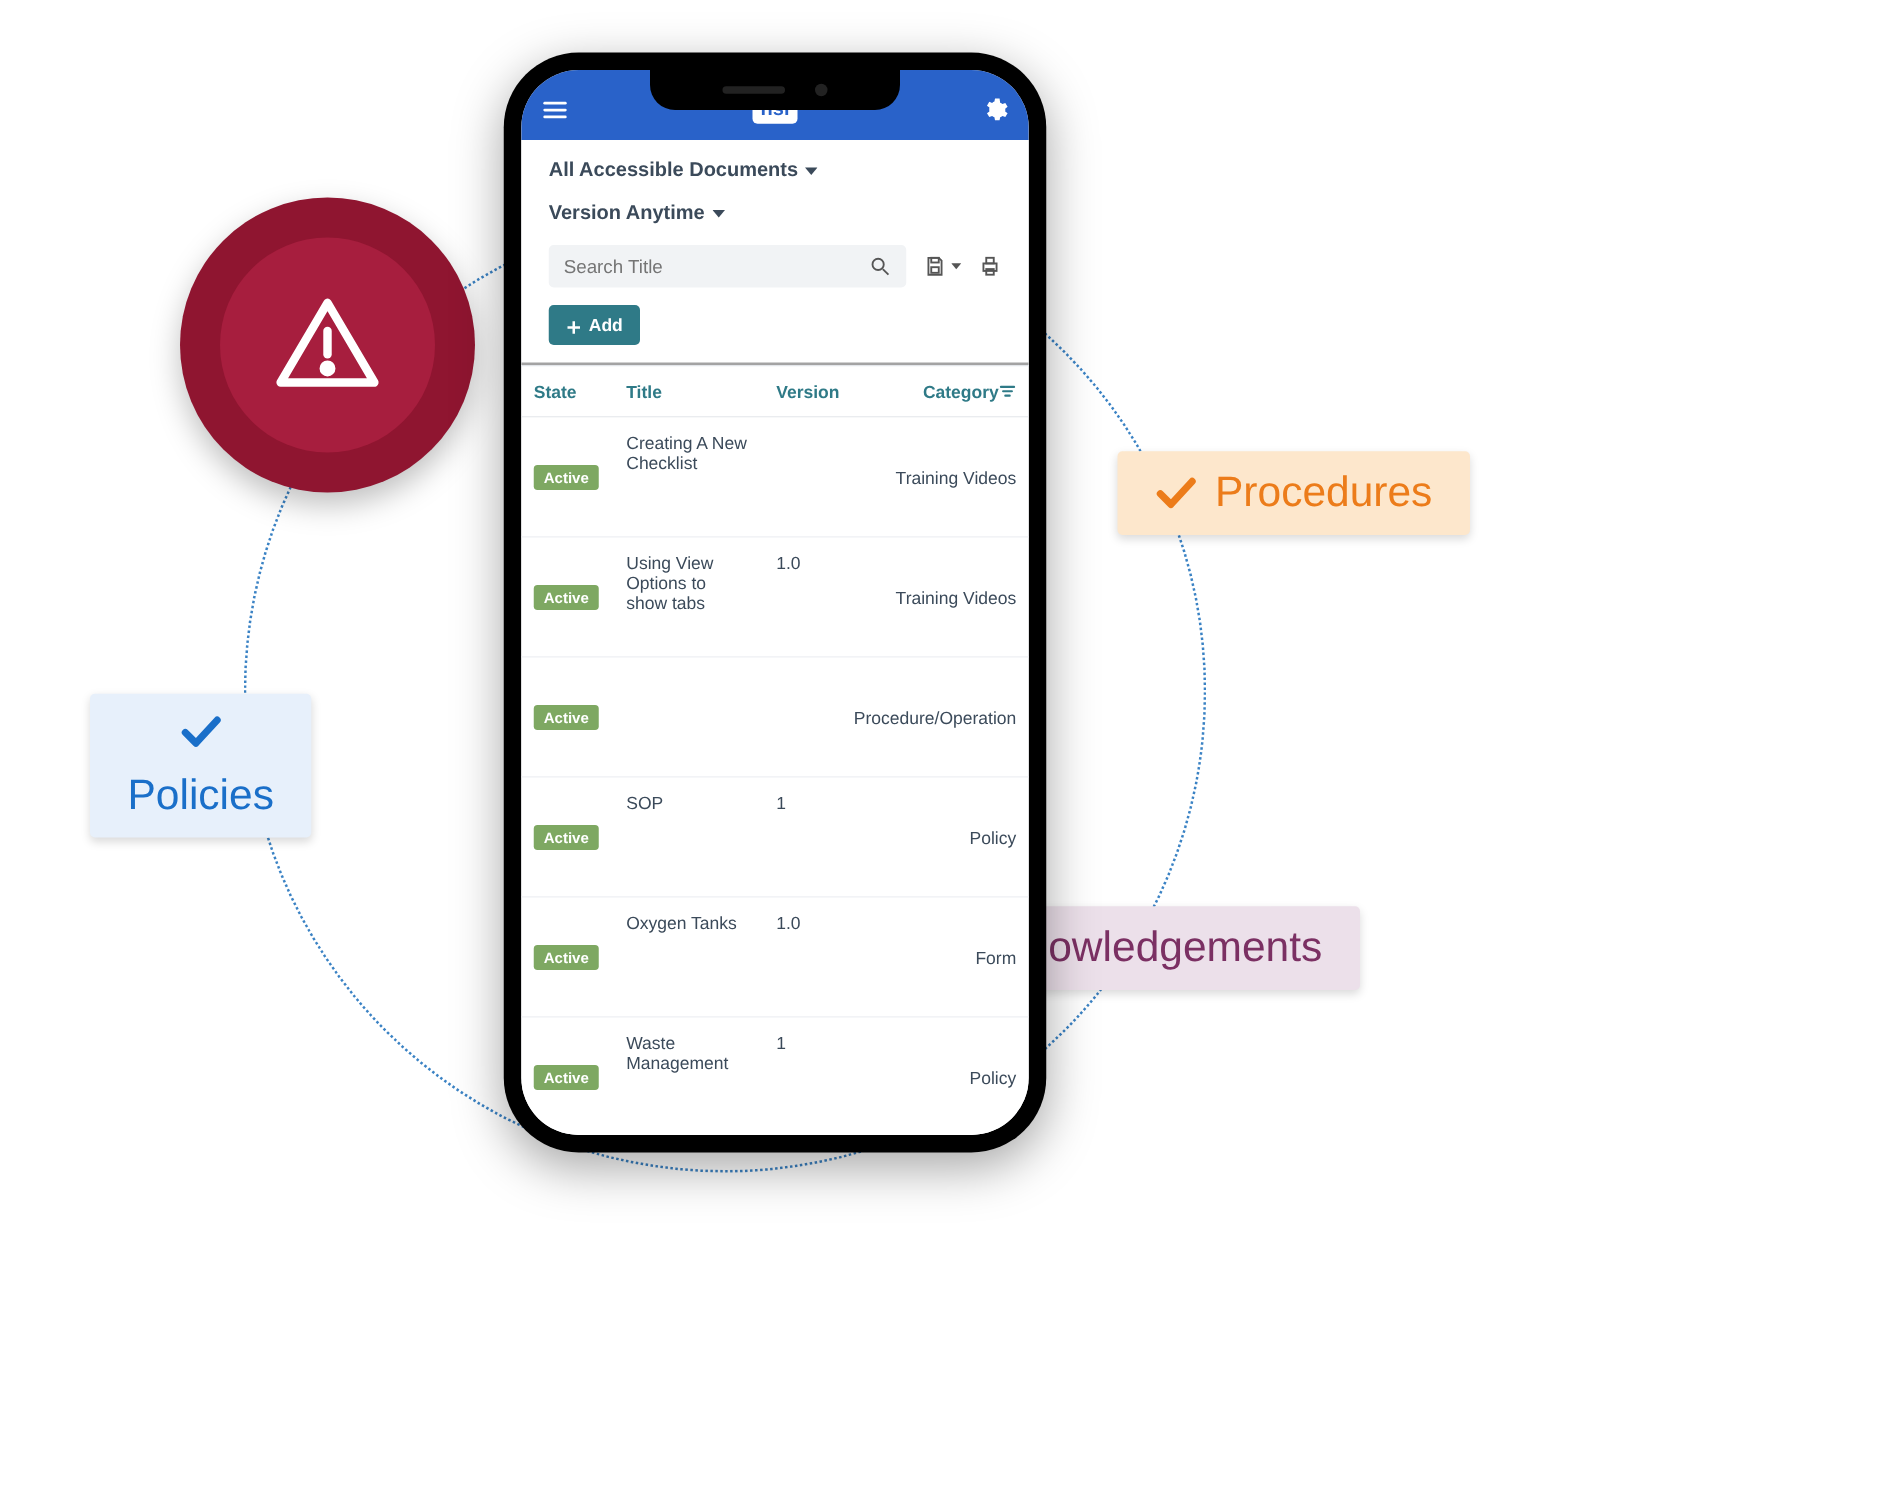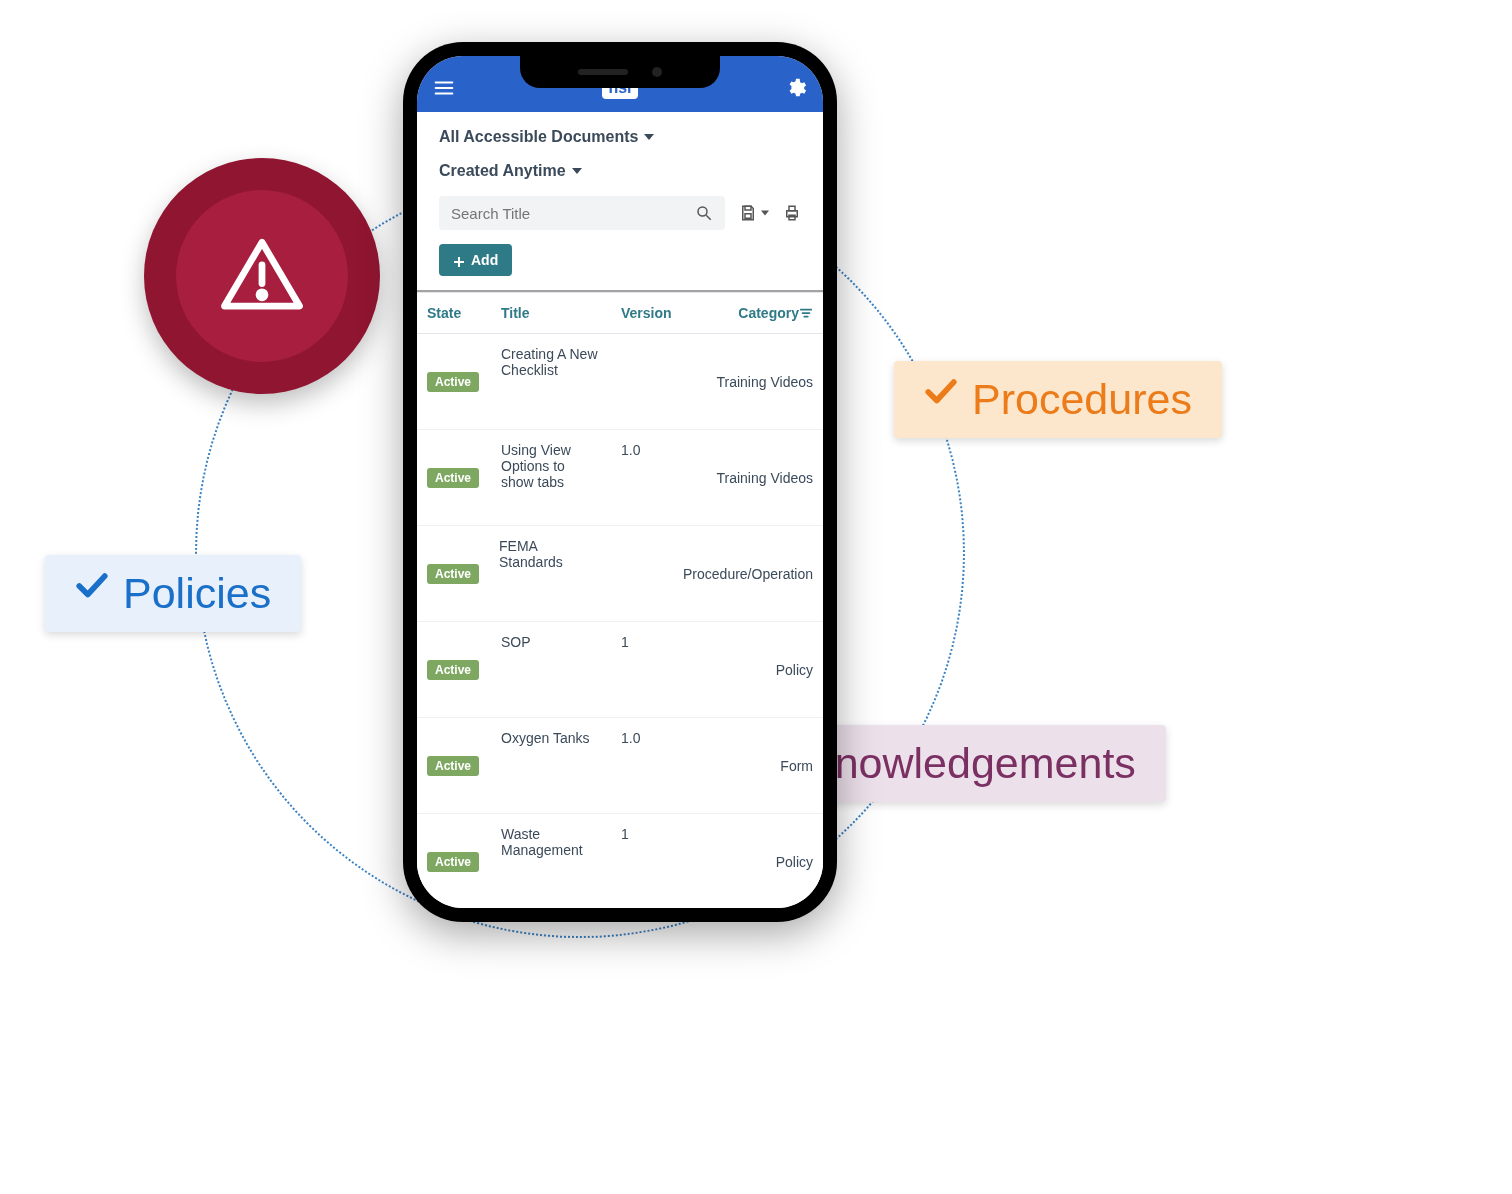--- a/index.html
+++ b/index.html
@@ -1,21 +1,21 @@
 <!DOCTYPE html>
 <html><head>
 <meta charset="utf-8">
 <style>
   *{box-sizing:border-box;margin:0;padding:0;font-family:"Segoe UI",Arial,sans-serif;}
   body{width:1512px;height:1194px;background:#fff;position:relative;overflow:hidden;}
 
   
-  .pill{position:absolute;display:flex;align-items:flex-start;gap:14px;padding:14px 30px;font-size:43px;border-radius:4px;box-shadow:0 3px 8px rgba(0,0,0,.15);}
+  .pill{position:absolute;display:flex;align-items:center;gap:14px;padding:14px 30px;font-size:34px;border-radius:4px;box-shadow:0 3px 8px rgba(0,0,0,.15);}
   .pill .chk{width:34px;height:34px;}
-  .pill-policies{left:45px;top:555px;background:#e7f0fb;color:#1a6fc9;}
+  .pill-policies{left:72px;top:555px;background:#e7f0fb;color:#1a6fc9;flex-direction:column;}
   .pill-procedures{left:894px;top:361px;background:#fde7cc;color:#ec7c1a;}
   .pill-ack{left:685px;top:725px;background:#ece0ea;color:#7b3063;}
 
   
   .warn-outer{position:absolute;left:144px;top:158px;width:236px;height:236px;background:#8f1530;border-radius:50%;box-shadow:0 10px 24px rgba(0,0,0,.25);}
   .warn-inner{position:absolute;left:32px;top:32px;width:172px;height:172px;background:#a71e3e;border-radius:50%;display:flex;align-items:center;justify-content:center;}
   .warn-inner svg{width:90px;height:90px;}
 
   
   .orbit{position:absolute;left:195px;top:168px;width:770px;height:770px;border:2px dotted #3a82c4;border-radius:50%;z-index:-1;}
@@ -116,21 +116,21 @@
     </div>
 
     <div class="filters">
       <div class="fdrop">
         <span>All Accessible Documents</span>
         <svg class="caret" viewBox="0 0 10 10" fill="#3b4a5a">
             <polygon points="0,2 10,2 5,8"></polygon>
           </svg>
       </div>
       <div class="fdrop">
-        <span>Created Anytime</span>
+        <span>Version Anytime</span>
         <svg class="caret" viewBox="0 0 10 10" fill="#3b4a5a">
             <polygon points="0,2 10,2 5,8"></polygon>
           </svg>
       </div>
       <div class="searchrow">
         <div class="search">
           <input placeholder="Search Title" style="">
           <svg class="ticon" viewBox="0 0 24 24" fill="none" stroke="#555" stroke-width="2">
               <circle cx="10" cy="10" r="6"></circle>
               <line x1="15" y1="15" x2="21" y2="21"></line>
@@ -196,21 +196,20 @@
             <span class="badge">Active</span>
           </div>
           <div class="c-title">Using View Options to show tabs</div>
           <div class="c-ver">1.0</div>
           <div class="c-cat">Training Videos</div>
         </div>
         <div class="trow">
           <div class="c-state">
             <span class="badge">Active</span>
           </div>
-          <div class="c-title">FEMA Standards</div>
           <div class="c-ver"></div>
           <div class="c-cat">Procedure/Operation</div>
         </div>
         <div class="trow">
           <div class="c-state">
             <span class="badge">Active</span>
           </div>
           <div class="c-title">SOP</div>
           <div class="c-ver">1</div>
           <div class="c-cat">Policy</div>

